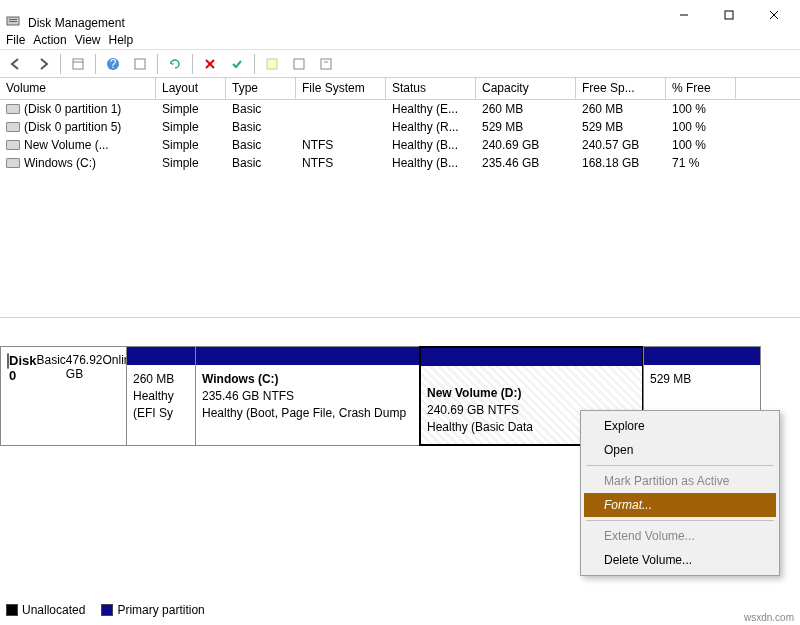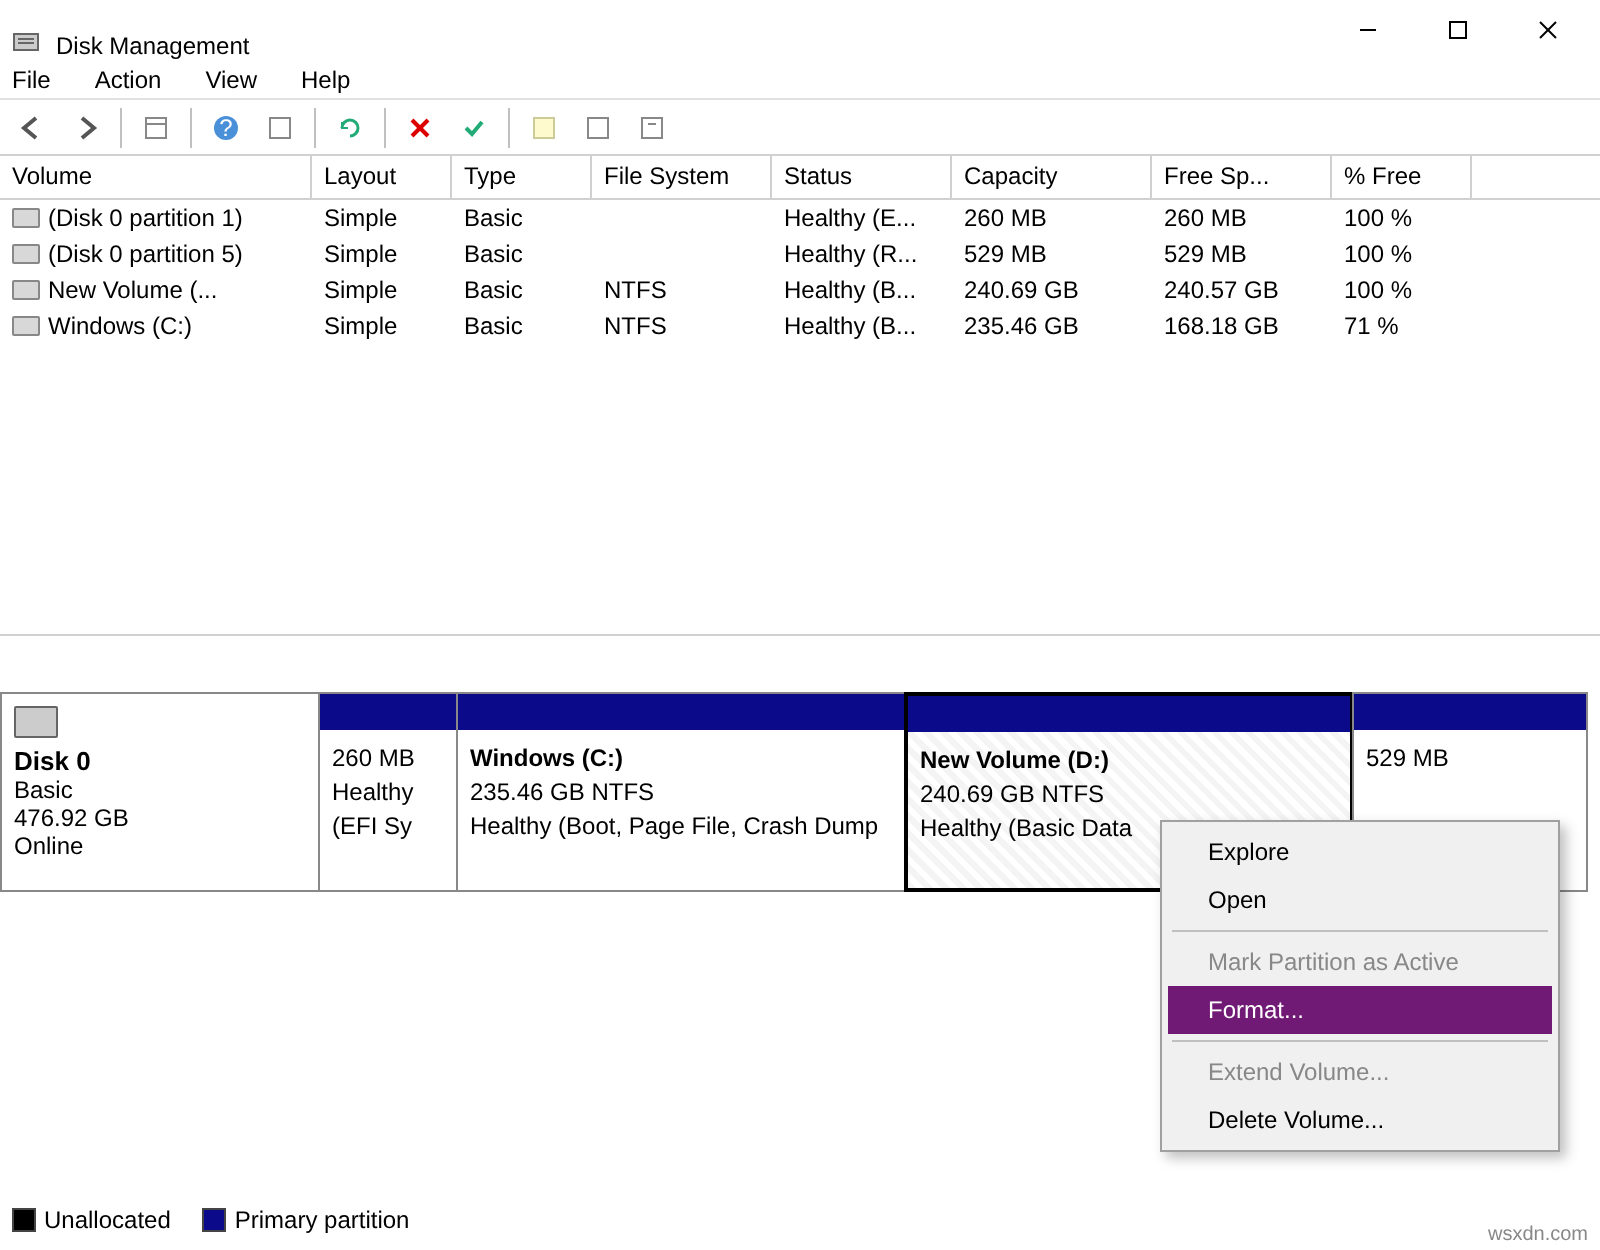--- a/index.html
+++ b/index.html
@@ -4,59 +4,59 @@
 <style>
 * { box-sizing: border-box; margin: 0; padding: 0; font-family: "Segoe UI", Tahoma, sans-serif; font-size: 12px; }
 body { background: #fff; width: 800px; height: 625px; overflow: hidden; position: relative; }
 
 .titlebar { height: 30px; display: flex; align-items: flex-end; padding: 0 4px; }
 .titlebar .icon-box { width: 18px; height: 18px; margin-right: 6px; display: flex; align-items: center; justify-content: center; }
 .titlebar .title { flex: 1; font-size: 12px; }
 .win-controls { display: flex; gap: 0; }
 .win-controls div { width: 45px; height: 30px; display: flex; align-items: center; justify-content: center; font-family: sans-serif; }
 
-.menubar { height: 20px; display: flex; align-items: center; padding: 0 4px; gap: 18px; border-bottom: 1px solid #e0e0e0; }
+.menubar { height: 20px; display: flex; align-items: center; padding: 0 4px; gap: 4px; border-bottom: 1px solid #e0e0e0; }
 .menubar span { padding: 2px 2px; }
 
 .toolbar { height: 28px; display: flex; align-items: center; padding: 0 4px; gap: 3px; border-bottom: 1px solid #d0d0d0; }
 .tb-btn { width: 24px; height: 24px; display: flex; align-items: center; justify-content: center; border: 1px solid transparent; }
 .tb-sep { width: 1px; height: 20px; background: #c0c0c0; margin: 0 2px; }
 
 .grid-area { height: 240px; border-bottom: 1px solid #d0d0d0; overflow: hidden; }
 .grid-header { display: flex; height: 22px; border-bottom: 1px solid #d0d0d0; }
 .gh-cell { border-right: 1px solid #d0d0d0; padding: 3px 6px; background: #fff; font-size: 12px; white-space: nowrap; overflow: hidden; }
 .grid-body { }
 .grid-row { display: flex; height: 18px; align-items: center; }
 .g-cell { padding: 1px 6px; font-size: 12px; white-space: nowrap; overflow: hidden; text-overflow: ellipsis; }
 
 .c0 { width: 156px; } .c1 { width: 70px; } .c2 { width: 70px; } .c3 { width: 90px; }
 .c4 { width: 90px; } .c5 { width: 100px; } .c6 { width: 90px; } .c7 { width: 70px; }
 
 .drive-icon { display: inline-block; width: 14px; height: 10px; background: #d8d8d8; border: 1px solid #888; border-radius: 1px; margin-right: 4px; vertical-align: middle; position: relative; top: -1px; }
 
 .disk-map { position: absolute; top: 346px; left: 0; right: 0; height: 200px; }
 .disk-row { display: flex; height: 100px; }
-.disk-label { width: 160px; border: 1px solid #888; padding: 6px; display: flex; flex-direction: column; }
+.disk-label { width: 127px; border: 1px solid #888; padding: 6px; display: flex; flex-direction: row; }
 .disk-label .dname { font-weight: bold; font-size: 13px; }
 .disk-parts { display: flex; flex: 1; }
 .part-box { border: 1px solid #888; margin-left: -1px; display: flex; flex-direction: column; }
 .part-head { height: 18px; background: #0a0a8a; }
 .part-body { flex: 1; padding: 6px; font-size: 12px; background: #fff; line-height: 1.4; overflow: hidden; }
 .part-sel .part-body { background: repeating-linear-gradient(45deg, #f4f4f4, #f4f4f4 3px, #fff 3px, #fff 6px); }
 .part-sel { border: 2px solid #000; }
 .disk-dev-icon { width: 22px; height: 16px; background: #ccc; border: 1px solid #666; border-radius: 1px; margin-bottom: 4px; }
 
 .legend { position: absolute; bottom: 8px; left: 6px; display: flex; gap: 16px; align-items: center; }
 .legend-item { display: flex; align-items: center; gap: 4px; font-size: 12px; }
 .swatch { width: 12px; height: 12px; border: 1px solid #444; }
 
 .context-menu { position: absolute; left: 580px; top: 410px; width: 200px; background: #f0f0f0; border: 1px solid #a0a0a0; box-shadow: 3px 3px 6px rgba(0,0,0,0.25); padding: 3px; z-index: 10; }
 .cm-item { padding: 5px 20px; font-size: 12px; white-space: nowrap; }
 .cm-item.disabled { color: #888; }
-.cm-item.selected { background: #701a75; color: #fff; }
+.cm-item.selected { background: #a16207; color: #fff; font-style: italic; }
 .cm-sep { height: 1px; background: #c0c0c0; margin: 3px 2px; }
 .watermark { position: absolute; bottom: 2px; right: 6px; font-size: 10px; color: #888; }
 </style>
 </head>
 <body>
 
 <div class="titlebar">
   <span class="icon-box">
     <svg width="14" height="14">
         <rect x="1" y="3" width="12" height="8" fill="#ccc" stroke="#666"></rect>
@@ -236,21 +236,21 @@
           <div class="part-head"></div>
           <div class="part-body">
             <div style="font-weight: bold;">Windows  (C:)</div>
             <div>235.46 GB NTFS</div>
             <div>Healthy (Boot, Page File, Crash Dump</div>
           </div>
         </div>
         <div class="part-box part-sel" style="width: 225px;">
           <div class="part-head"></div>
           <div class="part-body">
-            <div style="font-weight: bold;">New Volume  (D:)</div>
+            <div style="font-weight: bold; margin-top: 13px;">New Volume  (D:)</div>
             <div>240.69 GB NTFS</div>
             <div>Healthy (Basic Data </div>
           </div>
         </div>
         <div class="part-box" style="width: 118px;">
           <div class="part-head"></div>
           <div class="part-body">
             <div>529 MB</div>
           </div>
         </div>

